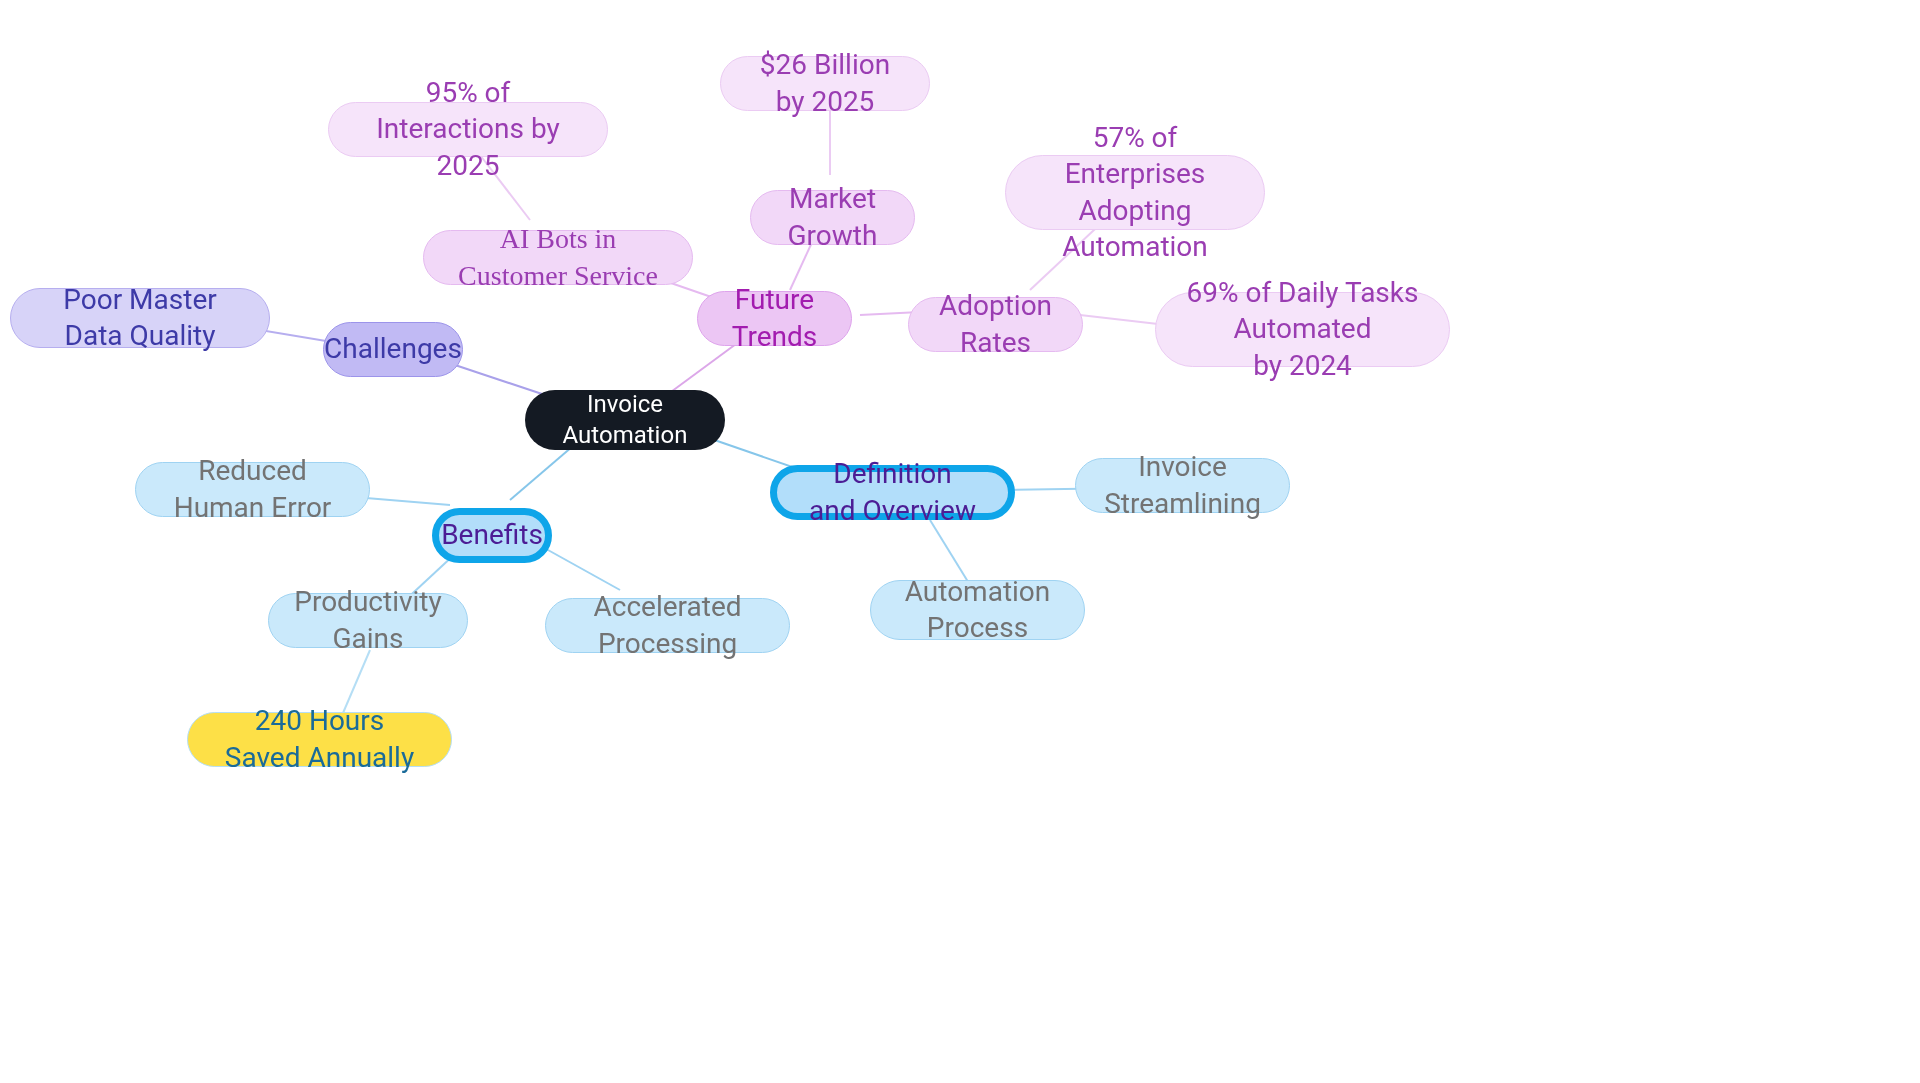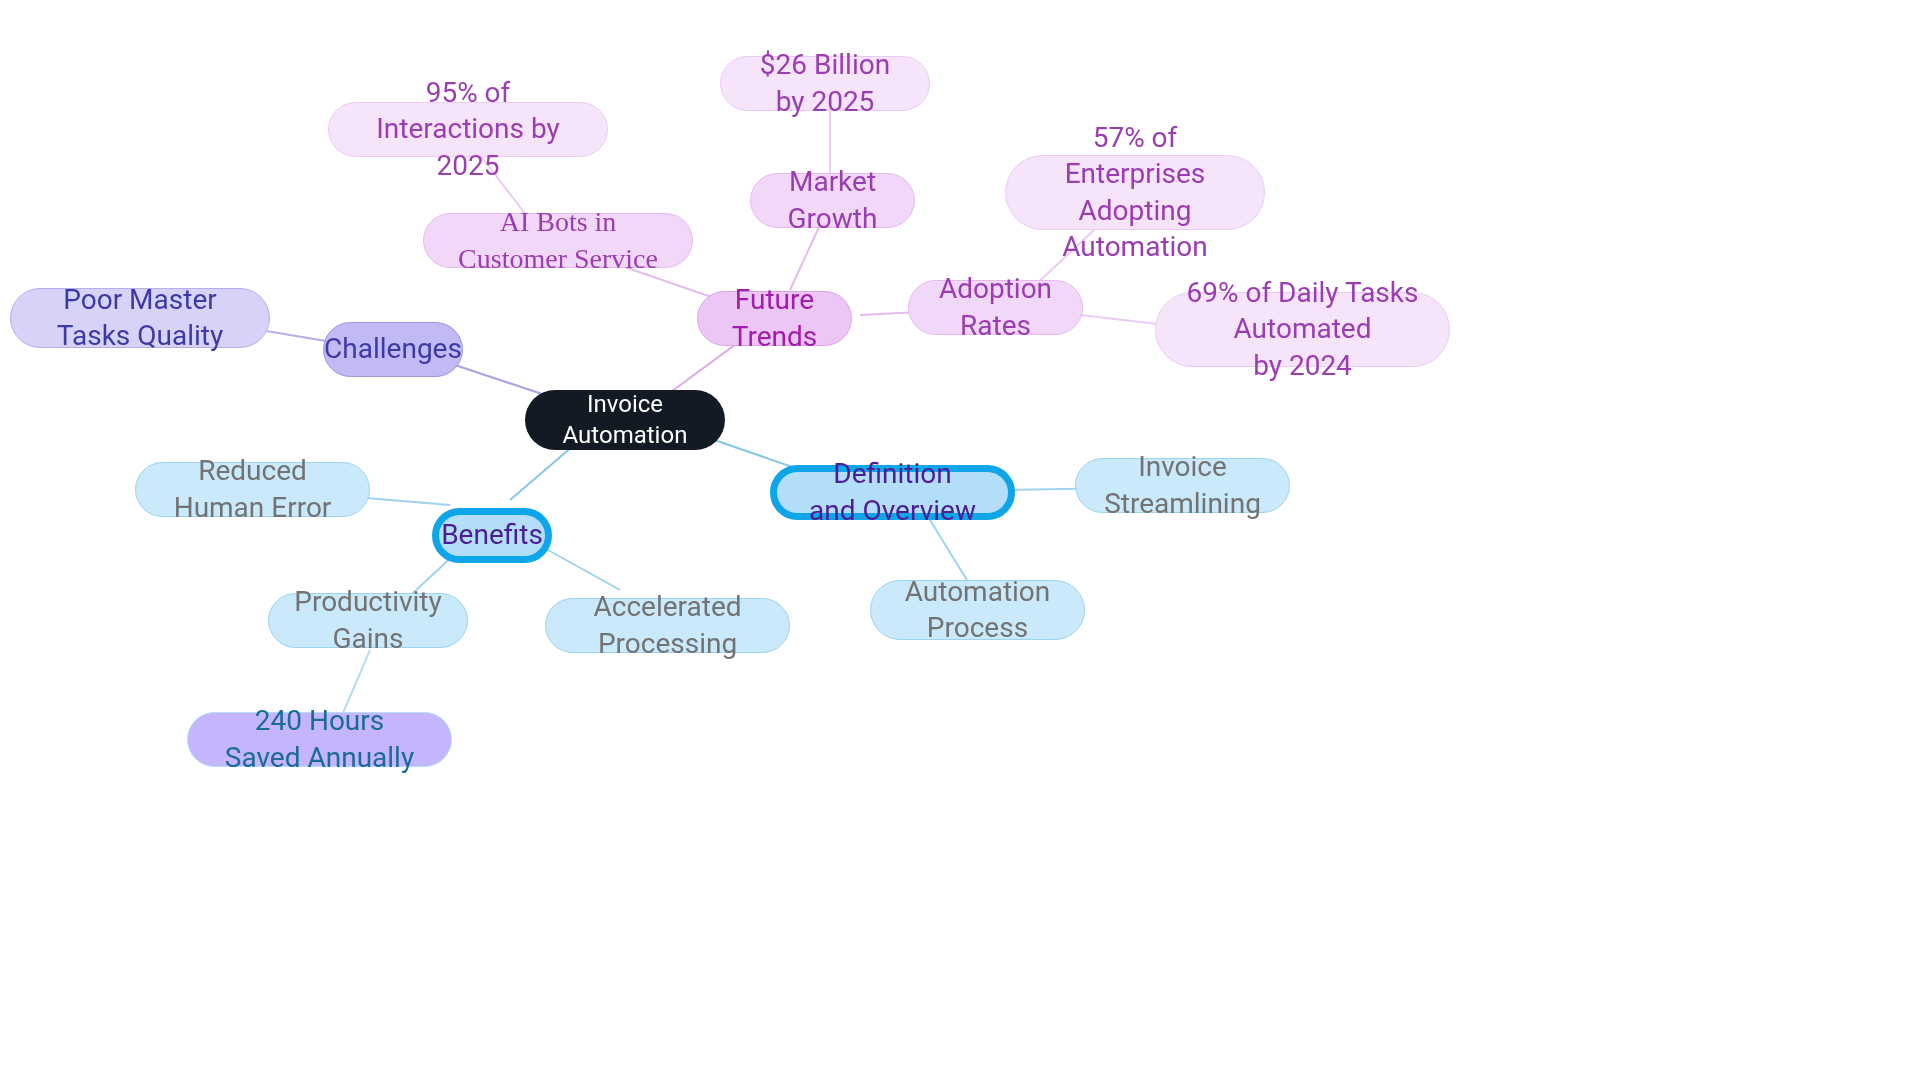--- a/index.html
+++ b/index.html
@@ -58,39 +58,40 @@
   
   .pink-mid {
     background: #ecc6f4;
     color: #a21caf;
     border: 1px solid #dea3ec;
   }
   .pink-light {
     background: #f2d8f8;
     color: #9a3db2;
     border: 1px solid #e5baf0;
+    margin-top: 17px;
   }
   .pink-lighter {
     background: #f6e4fa;
     color: #9a3db2;
     border: 1px solid #ebcbf3;
   }
   
   .blue-mid {
     background: #b2defa;
     color: #4c1d95;
     border: 7px solid #0ea5e9;
   }
   .blue-light {
     background: #cae9fb;
     color: #737373;
     border: 1px solid #9fd3f2;
   }
   .blue-lighter {
-    background: #c4b5fd;
+    background: #fde047;
     color: #1a6b99;
     border: 1px solid #b5def5;
   }
 </style>
 </head>
 <body>
 
 <div class="canvas">
 
 <svg class="edges">
@@ -114,21 +115,21 @@
   <line x1="580" y1="440" x2="510" y2="500" stroke="#86c6ea" stroke-width="2"></line>
   <line x1="450" y1="505" x2="330" y2="495" stroke="#9fd3f2" stroke-width="2"></line>
   <line x1="530" y1="540" x2="620" y2="590" stroke="#9fd3f2" stroke-width="2"></line>
   <line x1="470" y1="540" x2="400" y2="605" stroke="#9fd3f2" stroke-width="2"></line>
   <line x1="370" y1="650" x2="340" y2="720" stroke="#b5def5" stroke-width="2"></line>
 </svg>
 
 <div class="node root" style="left:525px; top:390px; width:200px; height:60px;">Invoice Automation</div>
 
 <div class="node indigo-mid" style="left:323px; top:322px; width:140px; height:55px;">Challenges</div>
-<div class="node indigo-light" style="left:10px; top:288px; width:260px; height:60px;">Poor Master Tasks Quality</div>
+<div class="node indigo-light" style="left:10px; top:288px; width:260px; height:60px;">Poor Master Data Quality</div>
 
 <div class="node pink-mid" style="left:697px; top:291px; width:155px; height:55px;">Future Trends</div>
 
 <div class="node pink-light" style="left:423px; top:213px; width:270px; height:55px;font-family:Liberation Serif, serif;">AI Bots in Customer Service</div>
 <div class="node pink-lighter" style="left:328px; top:102px; width:280px; height:55px;">95% of Interactions by 2025</div>
 
 <div class="node pink-light" style="left:750px; top:173px; width:165px; height:55px;">Market Growth</div>
 <div class="node pink-lighter" style="left:720px; top:56px; width:210px; height:55px;">$26 Billion by 2025</div>
 
 <div class="node pink-light" style="left:908px; top:280px; width:175px; height:55px;">Adoption Rates</div>

